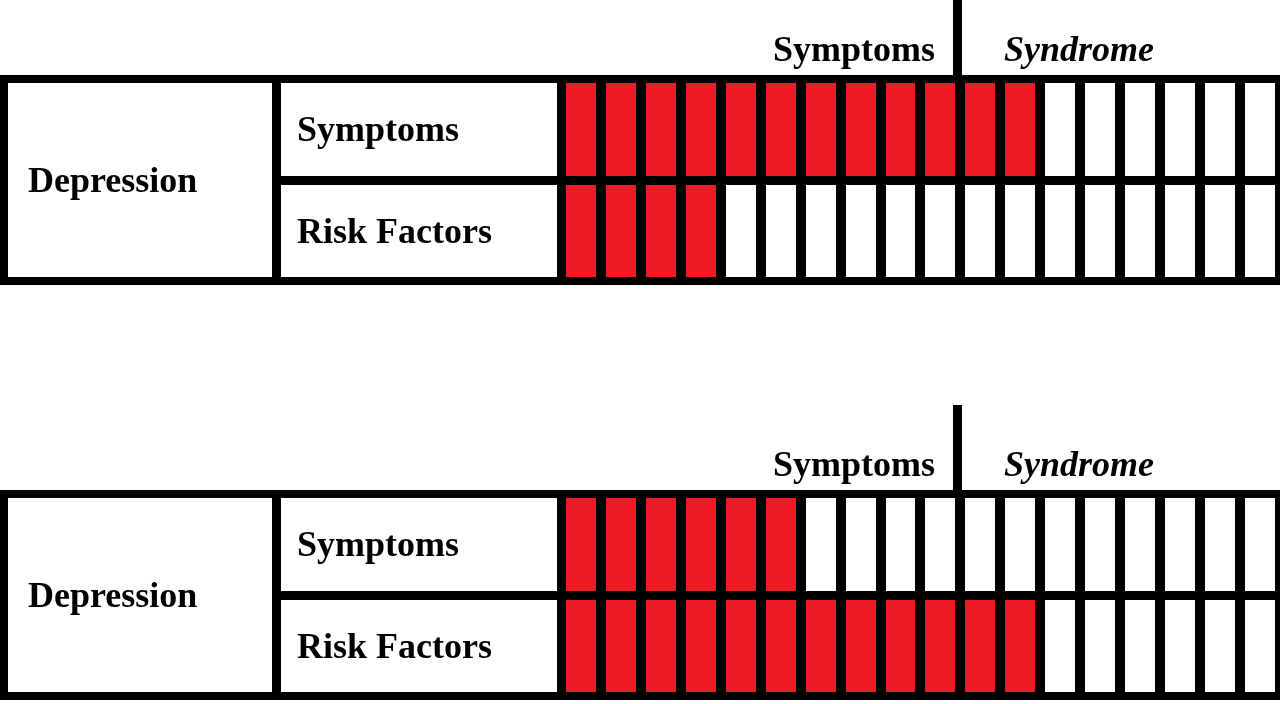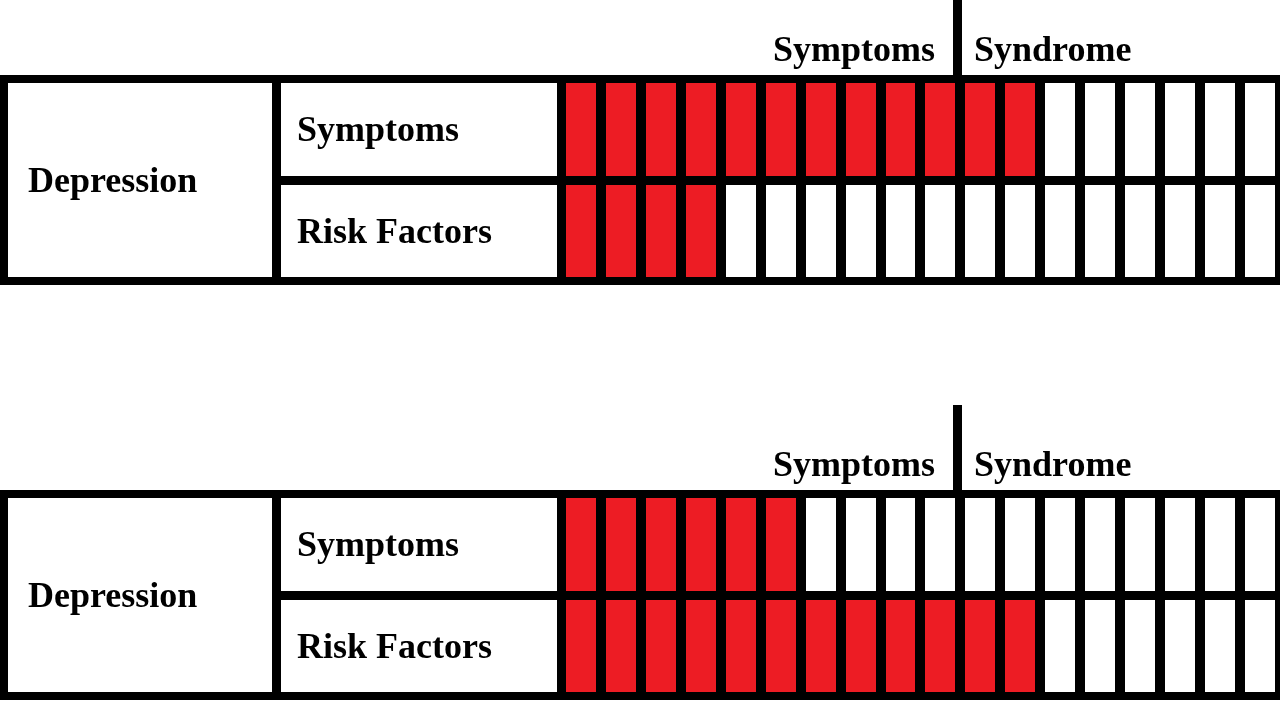--- a/index.html
+++ b/index.html
@@ -30,21 +30,21 @@
     background: #000;
   }
   .hdr-label {
     position: absolute;
     bottom: 5px;
     font-size: 36px;
     font-weight: 600;
     white-space: nowrap;
   }
   .hdr-left { right: 345px; }
-  .hdr-right { left: 974px; }
+  .hdr-right { left: 1004px; font-style: italic; }
 
   .box {
     height: 210px;
     width: 1280px;
     border: 8px solid #000;
     border-right-width: 5px;
     display: flex;
     background: #fff;
   }
   .dep-cell {

